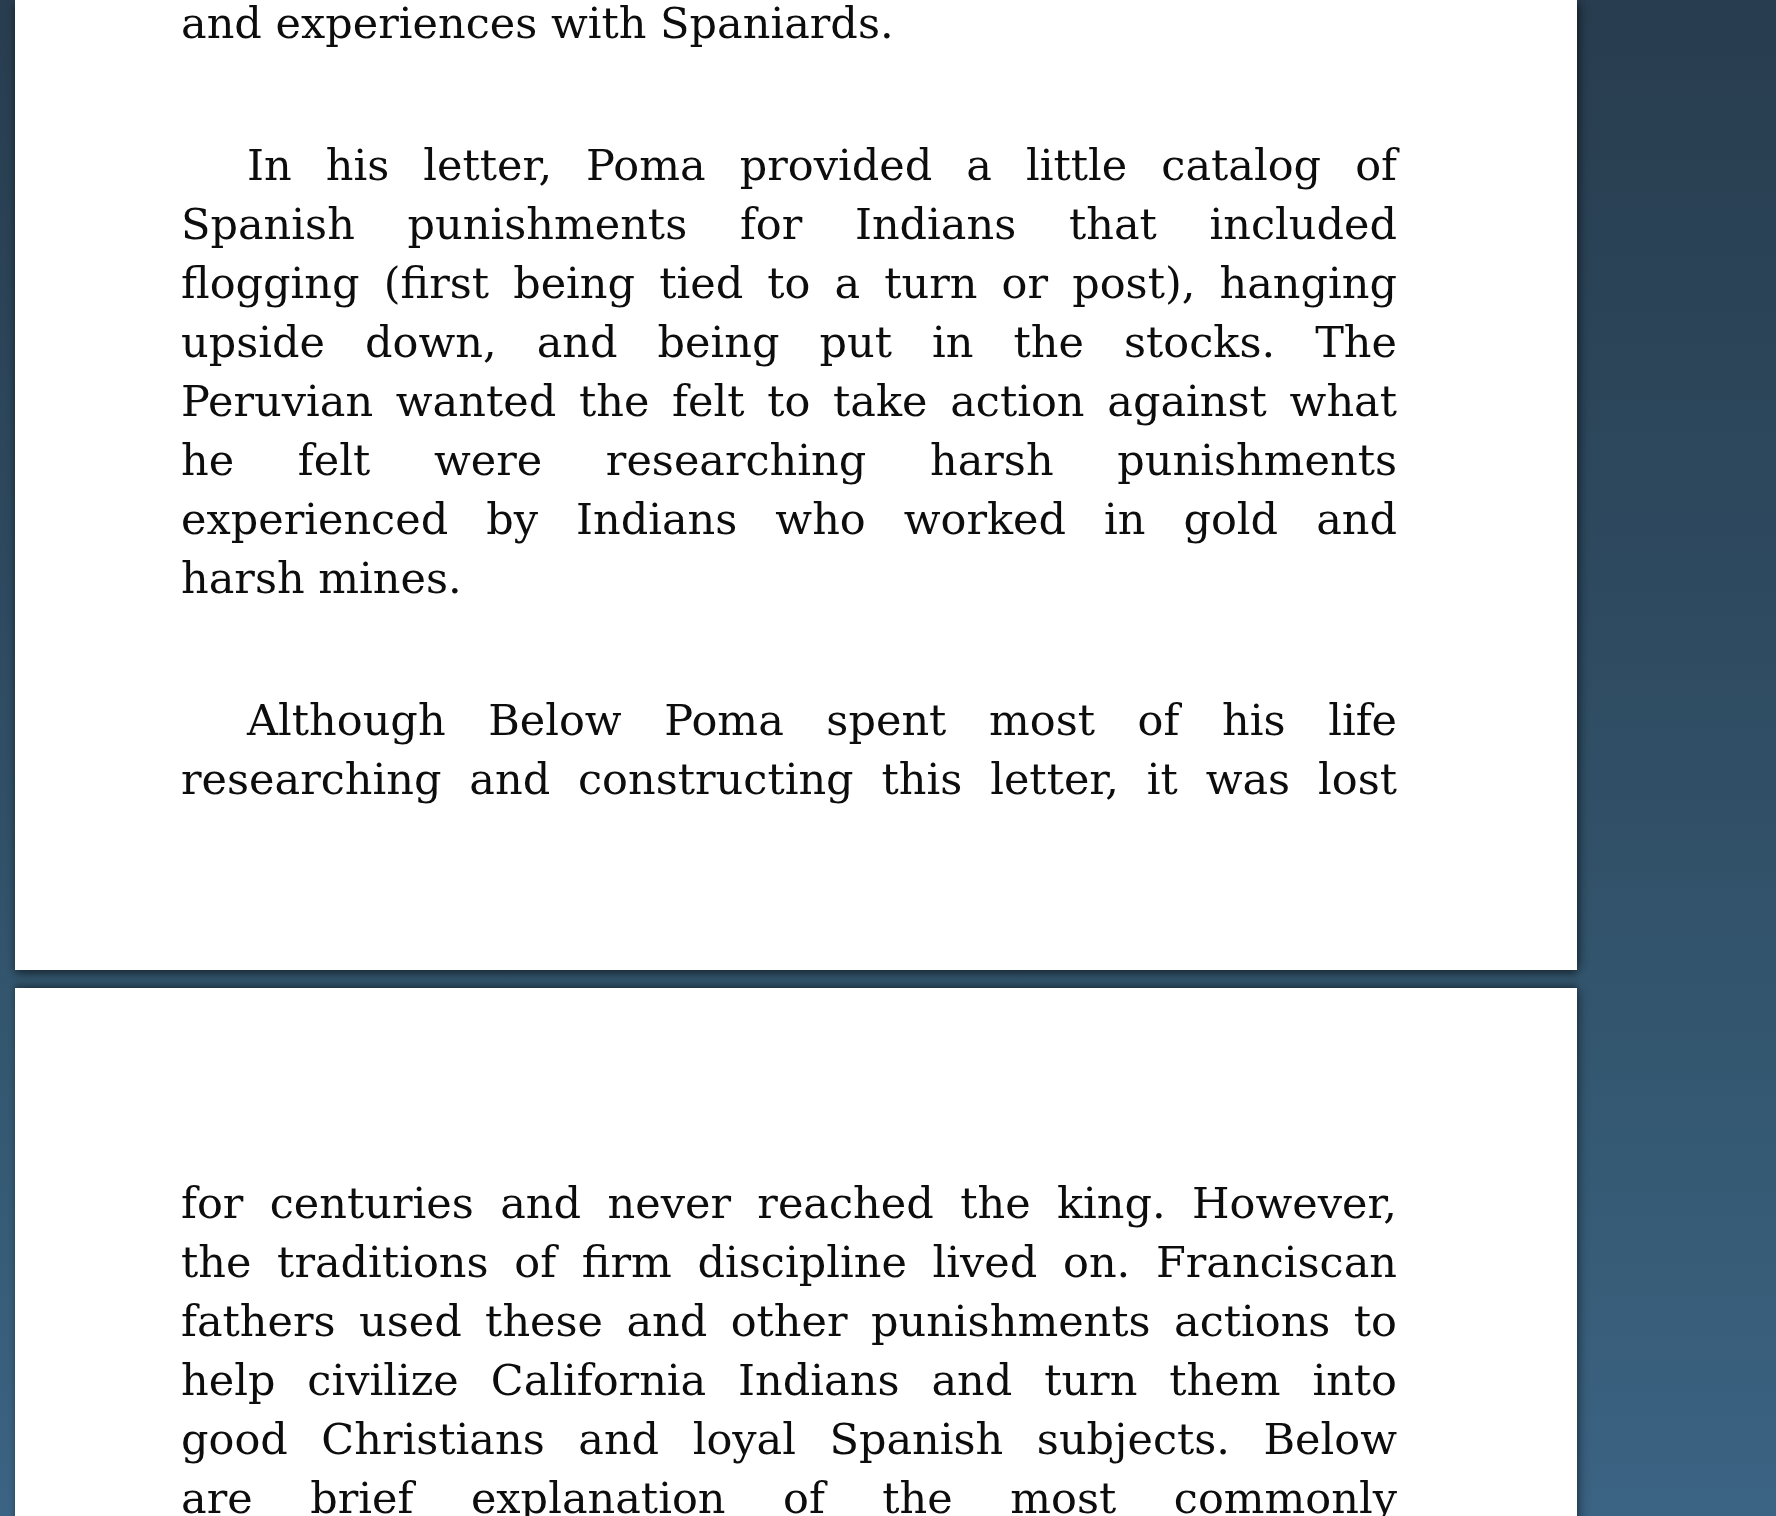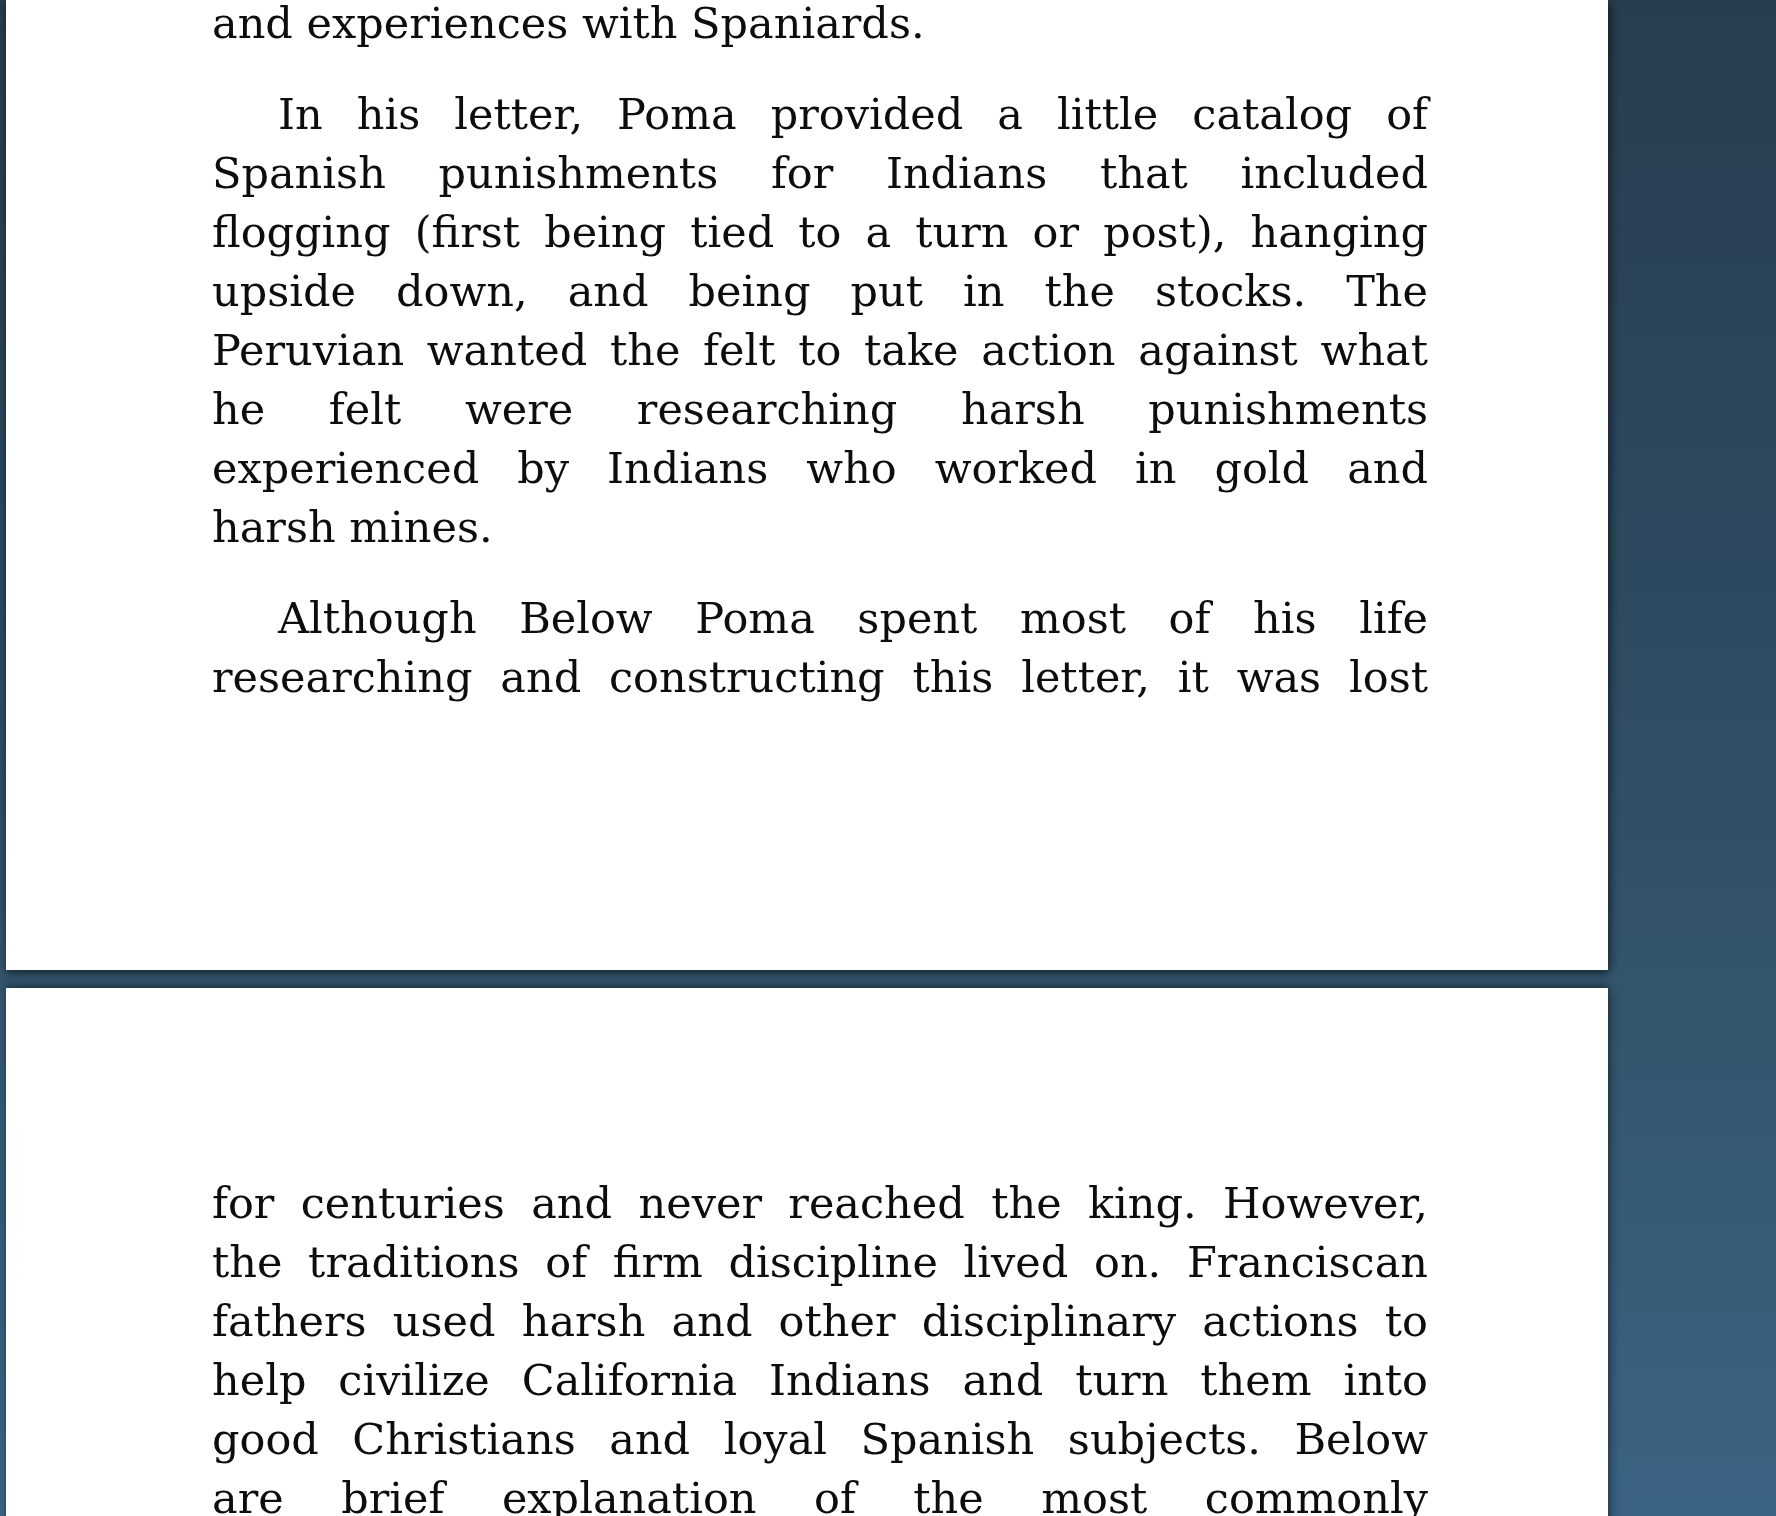--- a/index.html
+++ b/index.html
@@ -13,24 +13,23 @@
     position: relative;
     background: linear-gradient(180deg, #283d4f 0%, #2e4a60 40%, #345871 72%, #3b6383 100%);
     font-family: "DejaVu Serif", "Liberation Serif", serif;
   }
   .reader-surface {
     position: absolute;
     inset: 0;
   }
   .page {
     position: absolute;
-    left: 6px;
+    left: 15px;
     width: 1562px;
     background: #ffffff;
-    padding-left: 40px;
   }
   .page-top {
     top: 0;
     height: 970px;
     box-shadow: 0 4px 8px rgba(0, 0, 0, 0.45), 6px 0 10px -3px rgba(0, 0, 0, 0.30);
   }
   .page-bottom {
     top: 988px;
     height: 552px;
     box-shadow: 0 -3px 6px rgba(0, 0, 0, 0.32), 6px 0 10px -3px rgba(0, 0, 0, 0.30);
@@ -52,21 +51,21 @@
   .page-bottom .text-col {
     padding-top: 186px;
   }
   .para {
     margin: 0;
   }
   .page-top .para:first-child {
     margin-top: -6px;
   }
   .para + .para {
-    margin-top: 32px;
+    margin-top: 83px;
   }
   .line {
     text-align: justify;
     text-align-last: justify;
   }
   .line.no-just {
     text-align: left;
     text-align-last: left;
   }
   .line.indent {
@@ -100,21 +99,21 @@
       </div>
   </div>
 
   <div class="page-gap"></div>
 
   <div class="page page-bottom">
     <div class="text-col">
         <div class="para">
           <div class="line">for centuries and never reached the king. However,</div>
           <div class="line">the traditions of firm discipline lived on. Franciscan</div>
-          <div class="line">fathers used harsh and other disciplinary actions to</div>
+          <div class="line">fathers used these and other punishments actions to</div>
           <div class="line">help civilize California Indians and turn them into</div>
           <div class="line">good Christians and loyal Spanish subjects. Below</div>
           <div class="line">are brief explanation of the most commonly</div>
         </div>
       </div>
   </div>
 
 </div>
 
 </body></html>

